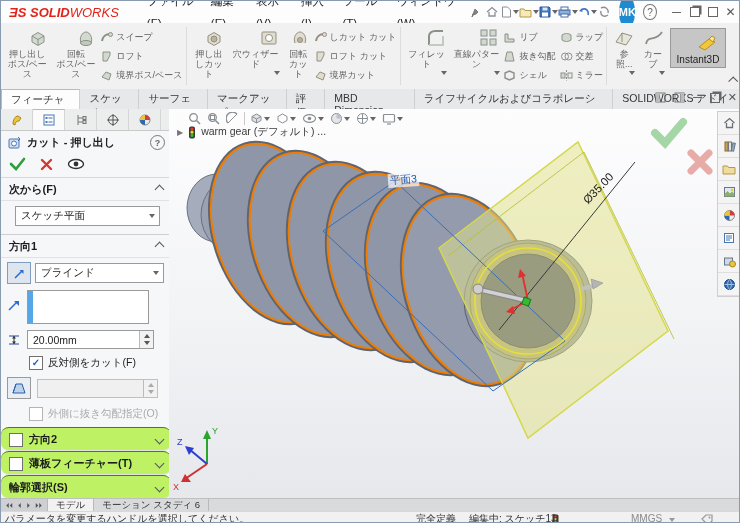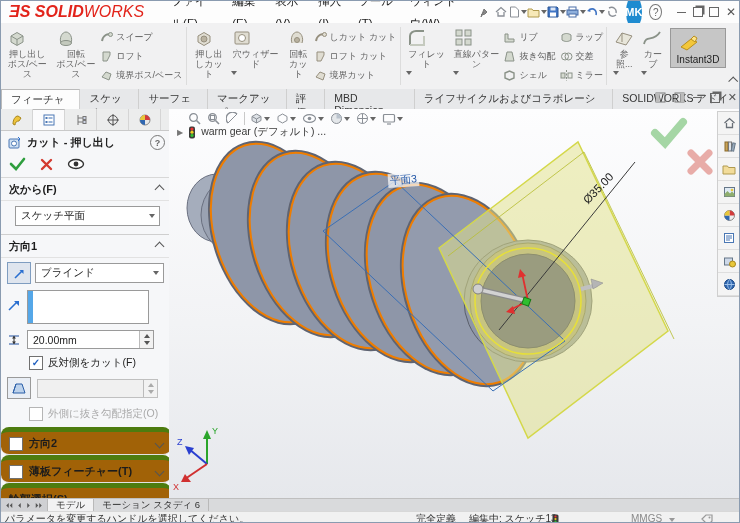--- a/index.html
+++ b/index.html
@@ -2,40 +2,40 @@
 <html><head>
 <meta charset="utf-8">
 <style>
   html,body{margin:0;padding:0;}
   body{width:740px;height:523px;position:relative;font-family:"Liberation Sans",sans-serif;
        font-size:11px;color:#333;background:#fff;overflow:hidden;border:1px solid #8a9bb0;box-sizing:border-box;}
   .abs{position:absolute;}
   .row{display:flex;align-items:center;}
   
   #titlebar{left:0;top:0;width:740px;height:22px;background:#fdfdfd;border-bottom:1px solid #e3e3e3;}
-  .logo{font-weight:bold;font-style:italic;color:#e2231a;font-size:16px;letter-spacing:0;}
+  .logo{font-weight:bold;font-style:italic;color:#e2231a;font-size:13px;letter-spacing:0;}
   .logo .works{font-weight:normal;}
   .menu-item{padding:0 7px;font-size:11.5px;color:#222;line-height:22px;cursor:default;}
   .qat-btn{width:20px;height:18px;display:flex;align-items:center;justify-content:center;gap:1px;}
   .avatar{width:16px;height:34px;border-radius:50%;background:#1e8bd0;color:#fff;font-size:11px;
           font-weight:bold;display:flex;align-items:center;justify-content:center;}
   .helpc{width:14px;height:14px;border-radius:50%;border:1.3px solid #777;color:#666;font-size:10px;
          display:flex;align-items:center;justify-content:center;}
   .winbtn{width:22px;height:18px;display:flex;align-items:center;justify-content:center;color:#555;}
   .sq{width:8px;height:8px;border:1.2px solid #666;}
   .sq2{width:8px;height:8px;border:1.2px solid #666;box-shadow:2px -2px 0 -0.5px #666;}
   .minus{width:9px;height:0;border-top:1.5px solid #666;}
   .xchar{font-size:12px;color:#555;}
   .tri-d{width:0;height:0;border-left:3px solid transparent;border-right:3px solid transparent;border-top:4px solid #666;}
   
   #ribbon{left:0;top:22px;width:740px;height:66px;background:#f1f1f2;border-bottom:1px solid #d5d5d5;
           display:flex;align-items:stretch;}
   .rgroup{display:flex;align-items:flex-start;padding:3px 2px;}
   .rsep{width:1px;background:#dcdcdc;margin:4px 1px;}
-  .rbig{display:flex;flex-direction:column;align-items:flex-start;justify-content:flex-start;
+  .rbig{display:flex;flex-direction:column;align-items:flex-end;justify-content:flex-start;
         padding:1px 3px;color:#5f5f5f;font-size:9px;line-height:10px;text-align:center;white-space:pre-line;}
   .rsmcol{display:flex;flex-direction:column;justify-content:flex-end;padding-top:2px;}
   .rsm{display:flex;align-items:center;gap:3px;font-size:9px;color:#5f5f5f;height:19px;white-space:nowrap;}
   .i3d{background:#c6c6c6;border:1px solid #999;margin:2px;padding:4px 6px 2px;color:#222;font-size:10px;}
   .collapse{align-self:flex-end;margin:0 4px 4px auto;}
   .chev{display:inline-block;width:6px;height:6px;border-right:1.6px solid #555;border-bottom:1.6px solid #555;}
   .chev-d{transform:rotate(45deg);}
   .chev-u{transform:rotate(-135deg);}
   
   #cmdtabs{left:0;top:88px;width:740px;height:20px;background:#e7e8ea;border-bottom:1px solid #c9c9c9;display:flex;}
@@ -44,21 +44,21 @@
   .docwin{position:absolute;right:4px;top:2px;display:flex;gap:8px;align-items:center;}
   
   #pm{left:0;top:108px;width:172px;height:389px;background:#f6f7f9;border-right:2px solid #c4c6c9;box-sizing:border-box;}
   .pm-tabs{display:flex;height:21px;border-bottom:1px solid #c9c9c9;background:#eceded;}
   .pm-tab{width:31px;display:flex;align-items:center;justify-content:center;border-right:1px solid #d5d5d5;}
   .pm-tab.active{background:#fbfbfc;border-top:1px solid #b9b9b9;}
   .pm-title{display:flex;align-items:center;gap:5px;padding:4px 6px;font-weight:bold;color:#222;font-size:11px;}
   .pm-okrow{display:flex;align-items:center;gap:14px;padding:3px 8px 6px;border-bottom:1px solid #d8d8d8;}
   .sect{display:flex;align-items:center;justify-content:space-between;padding:4px 8px 3px;font-weight:bold;
         color:#1c1c1c;font-size:11px;border-bottom:1px solid #e2e2e2;}
-  .sect.box{border-top:5px solid #4d7c0f;background:#a16207;border-radius:8px;}
+  .sect.box{border-top:1px solid #4d7c0f;background:#bef264;border-radius:8px;}
   .combo{position:relative;background:#fff;border:1px solid #9a9a9a;height:18px;display:flex;align-items:center;
          padding:0 16px 0 5px;font-size:10.5px;color:#222;}
   .combo .tri-d{position:absolute;right:4px;top:7px;}
   .spinbox{position:relative;background:#fff;border:1px solid #9a9a9a;height:17px;display:flex;align-items:center;
            padding:0 16px 0 5px;font-size:10.5px;color:#222;}
   .spin{position:absolute;right:0;top:0;bottom:0;width:13px;border-left:1px solid #bbb;background:#f2f2f2;
         display:flex;flex-direction:column;align-items:center;justify-content:space-evenly;}
   .tri-u2{width:0;height:0;border-left:3px solid transparent;border-right:3px solid transparent;border-bottom:4px solid #555;}
   .tri-d2{width:0;height:0;border-left:3px solid transparent;border-right:3px solid transparent;border-top:4px solid #555;}
   .cb{width:12px;height:12px;background:#fff;border:1px solid #707070;display:flex;align-items:center;

